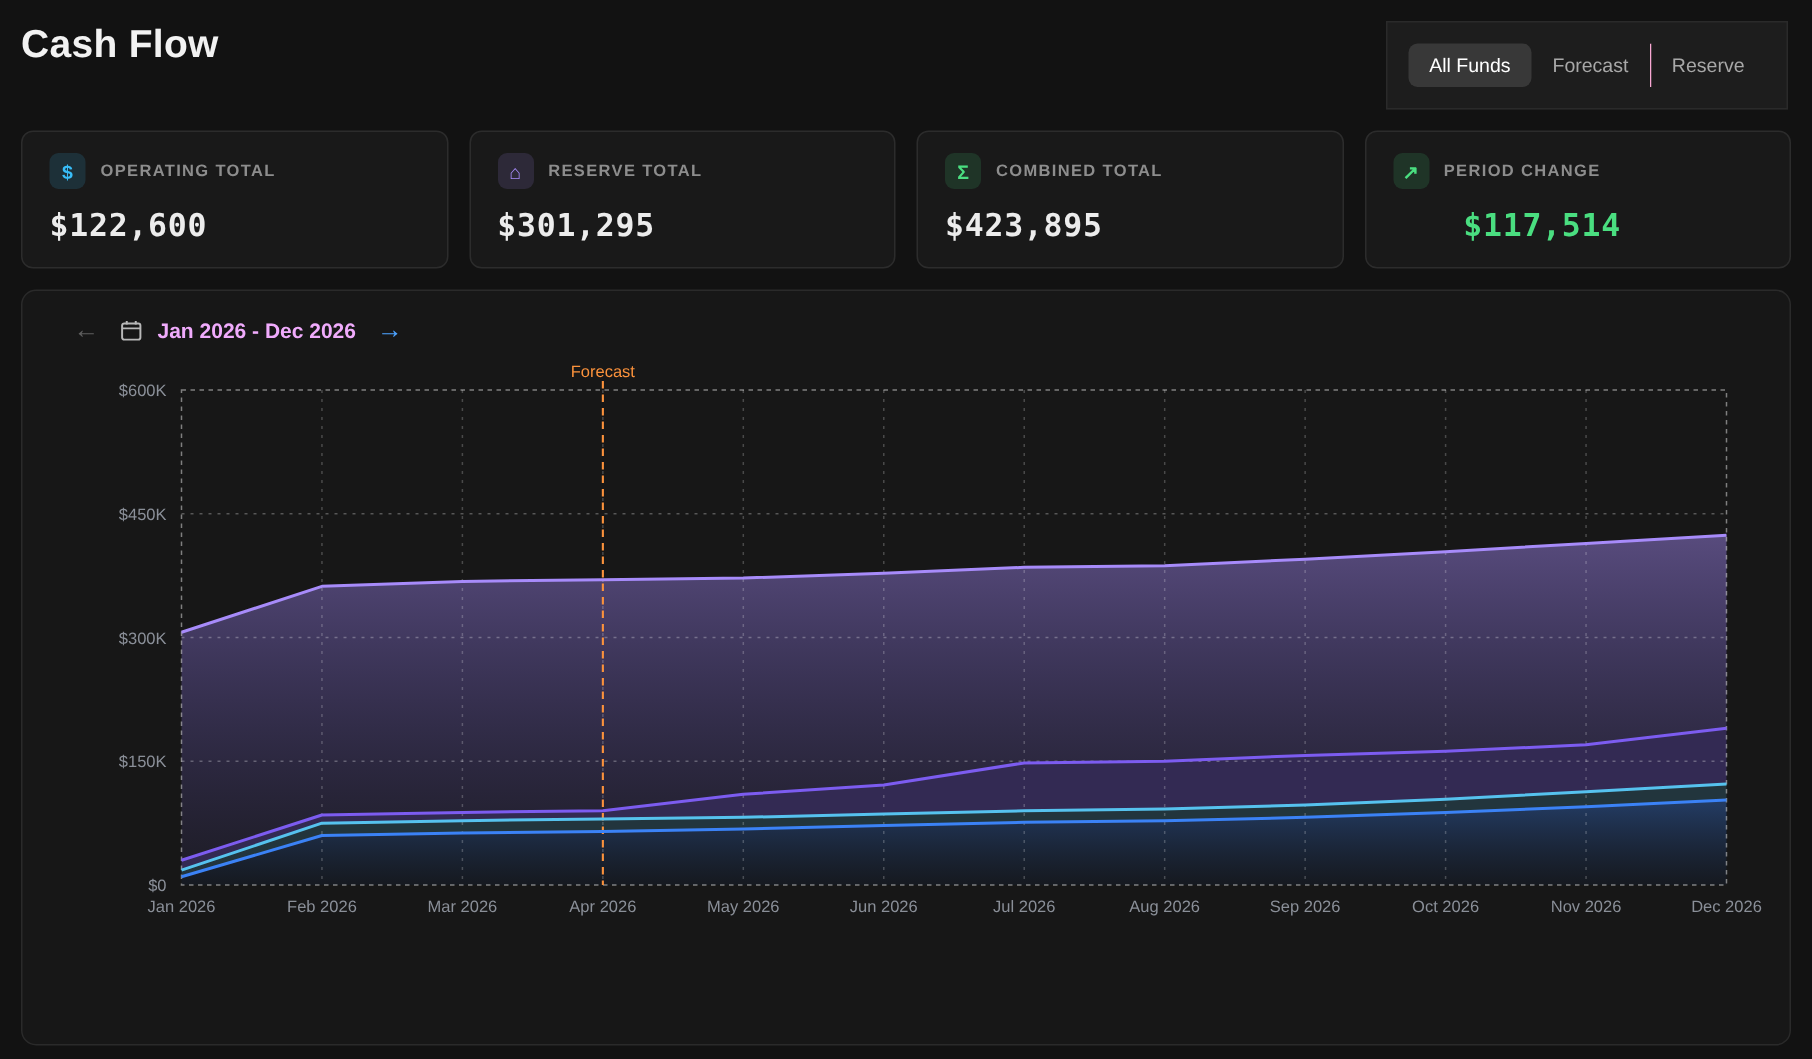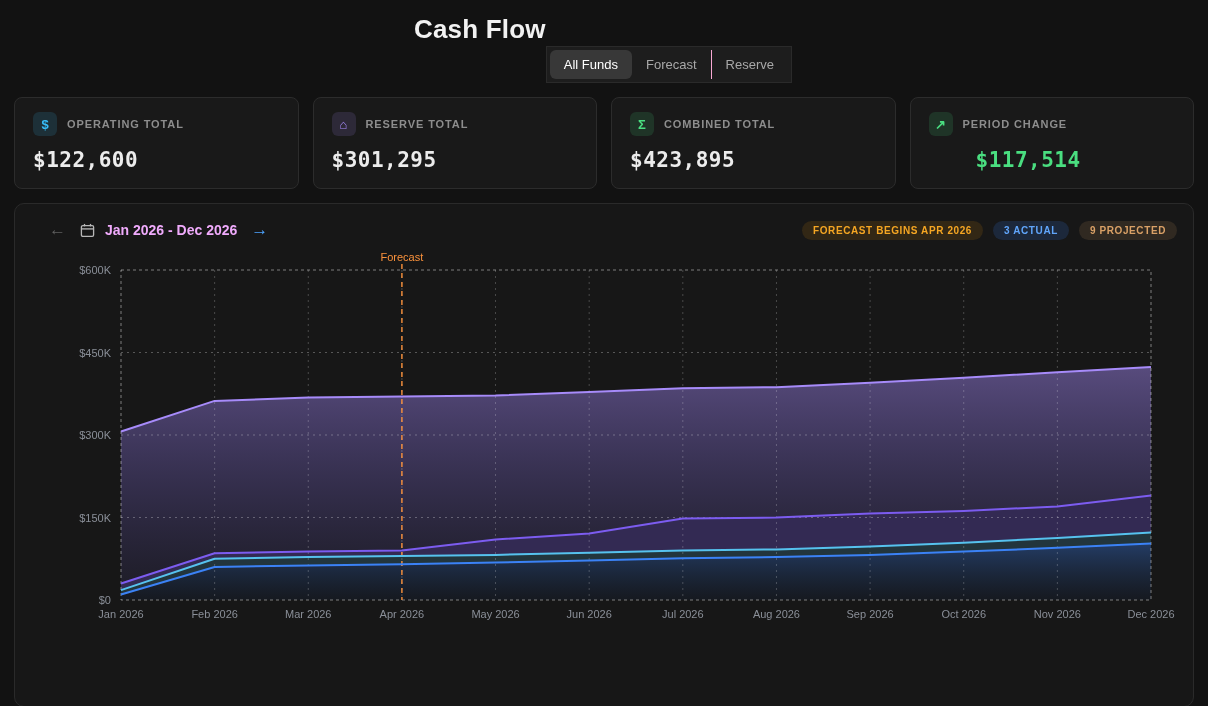--- a/index.html
+++ b/index.html
@@ -5,24 +5,24 @@
   * { box-sizing: border-box; }
   html,body { margin:0; padding:0; }
   body {
     width:1208px; height:706px;
     background:#121212;
     font-family:"Liberation Sans", sans-serif;
     color:#e6e6e6;
     overflow:hidden;
   }
   
-  .page-header { display:flex; justify-content:center; align-items:flex-start; padding:14px 16px 10px 14px; }
+  .page-header { display:flex; justify-content:space-between; align-items:flex-start; padding:14px 16px 10px 14px; }
   .page-title { font-size:26px; font-weight:bold; margin:0; color:#f2f2f2; letter-spacing:0.2px; }
   .page-subtitle { font-size:13px; color:#8a8a8a; margin-top:5px; }
-  .tabs { display:flex; background:#1d1d1d; border:1px solid #2a2a2a; border-radius:0; padding:3px; align-items:stretch;margin-top:32px; }
+  .tabs { display:flex; background:#1d1d1d; border:1px solid #2a2a2a; border-radius:0; padding:14px; align-items:stretch; }
   .tab { font-size:13px; padding:7px 14px; border-radius:6px; color:#a8a8a8; cursor:pointer; background:transparent; border:none; font-family:inherit; white-space:nowrap; }
   .tab.active { background:#383838; color:#ffffff; }
   .tab.divided { border-left:1px solid #f9a8d4; border-radius:0 6px 6px 0; }
   
   .stats-row { display:flex; gap:14px; padding:4px 14px 0 14px; }
   .stat-card { flex:1; background:#191919; border:1px solid #2c2c2c; border-radius:8px; padding:14px 18px 16px 18px; }
   .stat-head { display:flex; align-items:center; gap:10px; }
   .stat-icon { width:24px; height:24px; border-radius:6px; display:flex; align-items:center; justify-content:center; font-size:13px; font-weight:bold; }
   .stat-icon.teal   { background:rgba(56,189,248,0.14); color:#38bdf8; }
   .stat-icon.violet { background:rgba(167,139,250,0.14); color:#a78bfa; }
@@ -101,25 +101,20 @@
         <svg width="15" height="15" viewBox="0 0 16 16" fill="none" stroke="#b8b8b8" stroke-width="1.4">
           <rect x="1.5" y="2.8" width="13" height="11.5" rx="1.5"></rect>
           <line x1="1.5" y1="6.3" x2="14.5" y2="6.3"></line>
           <line x1="4.8" y1="1" x2="4.8" y2="3.6"></line>
           <line x1="11.2" y1="1" x2="11.2" y2="3.6"></line>
         </svg>
       </span>
       <span class="date-range">Jan 2026 - Dec 2026</span>
       <button class="nav-arrow next">→</button>
     </div>
-    <div class="badges">
-      <span class="badge forecast" style="color: rgb(245, 166, 35);">FORECAST BEGINS APR 2026</span>
-      <span class="badge actual" style="color: rgb(96, 165, 250);">3 ACTUAL</span>
-      <span class="badge projected" style="color: rgb(217, 160, 102);">9 PROJECTED</span>
-    </div>
   </div>
 
 
   <div class="chart-area" id="chart-root"><svg width="1148" height="400" viewBox="0 0 1148 400">
         <defs>
           <linearGradient id="gTop" x1="0" y1="0" x2="0" y2="1">
             <stop offset="0" stop-color="#a78bfa" stop-opacity="0.45"></stop>
             <stop offset="1" stop-color="#6b5bd0" stop-opacity="0.10"></stop>
           </linearGradient>
           <linearGradient id="gBot" x1="0" y1="0" x2="0" y2="1">

